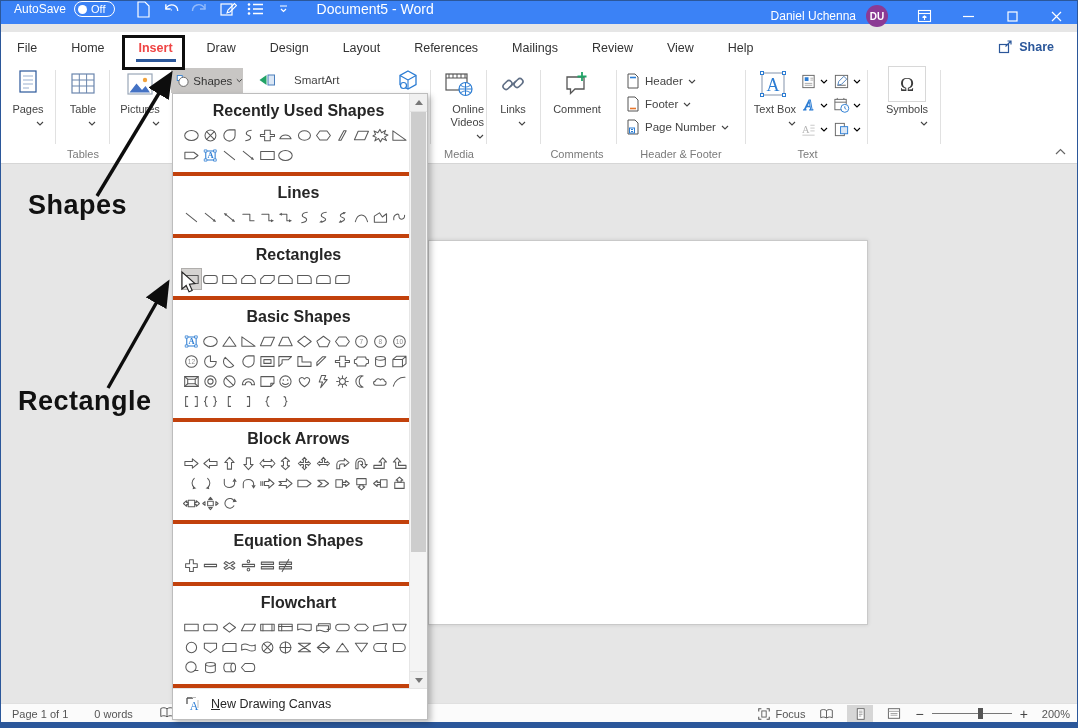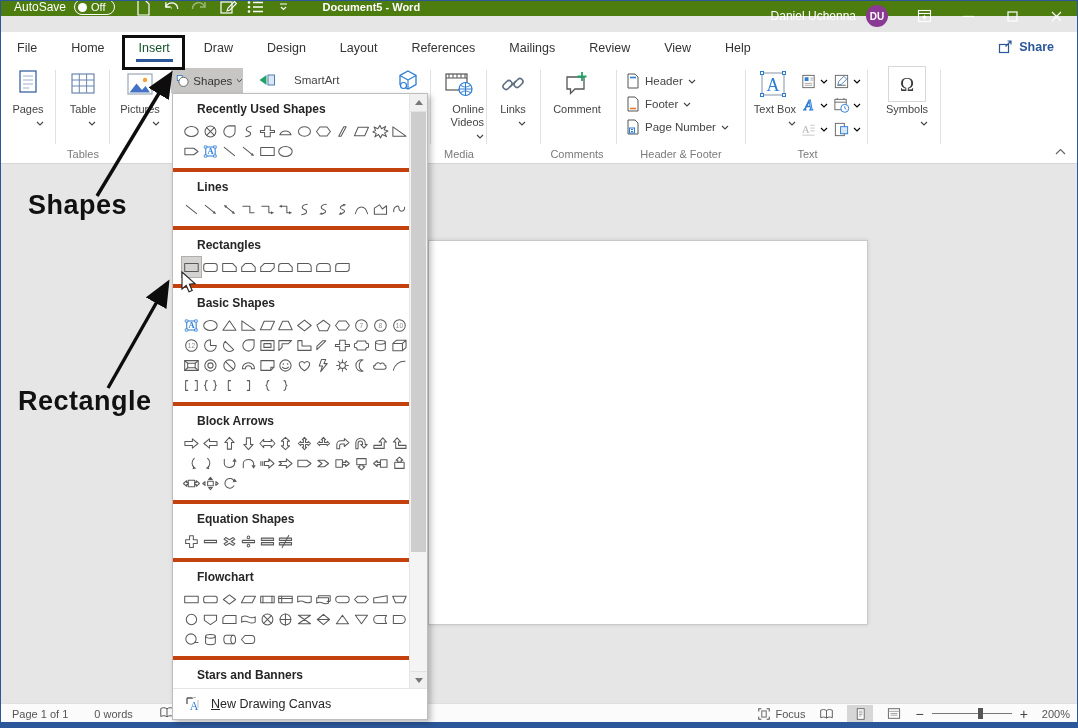--- a/index.html
+++ b/index.html
@@ -1,41 +1,41 @@
 <!DOCTYPE html>
 <html><head>
 <meta charset="utf-8">
 <style>
   html,body{margin:0;padding:0;background:#444;}
   #app{position:relative;width:1078px;height:728px;background:#e6e6e6;overflow:hidden;
        font-family:"Liberation Sans","DejaVu Sans",sans-serif;-webkit-font-smoothing:antialiased;}
   .frame{position:absolute;inset:0;border:1px solid #2b579a;pointer-events:none;z-index:99;}
   
-  #titlebar{position:absolute;left:0;top:0;width:1078px;height:16px;background:#4d7c0f;color:#fff;
-            display:flex;align-items:flex-end;font-size:12px;}
+  #titlebar{position:absolute;left:0;top:0;width:1078px;height:24px;background:#3b82f6;color:#fff;
+            display:flex;align-items:flex-start;font-size:12px;}
   .tb-left{display:flex;align-items:center;gap:8px;padding-left:14px;}
   .pill{display:flex;align-items:center;gap:4px;border:1px solid #fff;border-radius:9px;padding:1px 8px 1px 3px;font-size:11px;}
   .pill .dot{width:9px;height:9px;border-radius:50%;background:#fff;}
   .qat{display:flex;align-items:center;gap:10px;margin-left:12px;}
   .qat .ic{width:18px;height:18px;display:flex;align-items:center;justify-content:center;}
   .dim{opacity:.45;}
-  #doc-title{margin-left:22px;font-size:11px;white-space:nowrap;font-weight:bold;}
+  #doc-title{margin-left:16px;font-size:14px;white-space:nowrap;}
   #searchbox{position:absolute;left:443px;top:5px;width:294px;height:22px;background:#b6c6e2;border-radius:2px;
              display:flex;align-items:center;gap:7px;padding-left:10px;box-sizing:border-box;}
   #searchbox input{background:transparent;border:none;outline:none;font-size:12px;color:#1e2b45;width:240px;font-family:inherit;}
   #searchbox input::placeholder{color:#1e2b45;opacity:1;}
   .tb-right{position:absolute;right:0;top:0;height:32px;display:flex;align-items:center;}
   #user-name{font-size:12px;margin-right:10px;}
   #avatar{width:22px;height:22px;border-radius:50%;background:#8b3a94;color:#fff;font-size:10px;font-weight:bold;
           display:flex;align-items:center;justify-content:center;margin-right:14px;}
   .winbtn{width:44px;height:32px;display:flex;align-items:center;justify-content:center;color:#fff;}
   
   #tabrow{position:absolute;left:0;top:32px;width:1078px;height:32px;background:#fff;display:flex;align-items:center;}
   .tab{padding:0 17px;font-size:12.5px;color:#333;height:32px;display:flex;align-items:center;position:relative;}
-  .tab.active{color:#14532d;font-weight:normal;}
+  .tab.active{color:#ef4444;font-weight:bold;}
   .tab.active:after{content:"";position:absolute;left:14px;right:14px;bottom:2px;height:3px;background:#2b579a;}
   #share-btn{position:absolute;right:16px;top:5px;display:flex;align-items:center;gap:6px;color:#2b579a;
              font-size:12.5px;font-weight:bold;padding:3px 8px;}
   
   #ribbon{position:absolute;left:0;top:64px;width:1078px;height:99px;background:#fff;border-bottom:1px solid #d6d6d6;}
   .vsep{position:absolute;top:6px;height:74px;width:1px;background:#e1e1e1;}
   .rb{position:absolute;top:2px;display:flex;flex-direction:column;align-items:center;gap:1px;color:#444;}
   .rb .rbi{height:36px;display:flex;align-items:center;justify-content:center;}
   .rb .rbl{font-size:11px;line-height:13px;text-align:right;color:#444;}
   .glabel{position:absolute;top:84px;font-size:11px;color:#7a7a7a;text-align:center;}
@@ -49,21 +49,21 @@
   
   #docarea{position:absolute;left:0;top:164px;width:1078px;height:539px;background:#e6e6e6;}
   #page{position:absolute;left:428px;top:76px;width:438px;height:383px;background:#fff;border:1px solid #c9c9c9;
         box-shadow:0 0 4px rgba(0,0,0,.12);}
   
   #shapes-menu{position:absolute;left:172px;top:93px;width:256px;height:627px;background:#fff;
                border:1px solid #bdbdbd;box-shadow:3px 3px 6px rgba(0,0,0,.25);z-index:50;box-sizing:border-box;}
   #menu-sections{position:absolute;left:0;top:0;right:17px;bottom:30px;overflow:hidden;}
   .mi-sec{padding:6px 0 7px;}
   .mi-sec + .mi-sec{border-top:4px solid #c2410c;}
-  .mi-title{font-weight:bold;font-size:12px;color:#262626;margin:2px 0 5px 24px;}
+  .mi-title{font-weight:bold;font-size:16px;color:#262626;margin:2px 0 5px 14px;text-align:center;}
   .mi-row{display:flex;margin-left:9px;height:20px;}
   .sc{width:18.9px;height:20px;display:flex;align-items:center;justify-content:center;}
   .sc svg{width:19px;height:15px;}
   .sc svg *{fill:none;stroke:#595959;stroke-width:1.1;stroke-linejoin:round;stroke-linecap:round;}
   .sc svg .f{fill:#595959;stroke:none;}
   .sc svg .tn{fill:#909090;stroke:none;font-size:7px;font-family:"Liberation Sans",sans-serif;text-anchor:middle;}
   .sc svg .ta{fill:#2b7cd3;stroke:none;font-size:9px;font-weight:bold;font-family:"Liberation Serif",serif;text-anchor:middle;}
   .sc svg .tbs{stroke:#2b7cd3;}
   .sc svg .hdl{fill:#fff;stroke:#2b7cd3;stroke-width:.8;}
   .sc.hl{background:#d5d3d1;outline:1px solid #b0aeac;}

